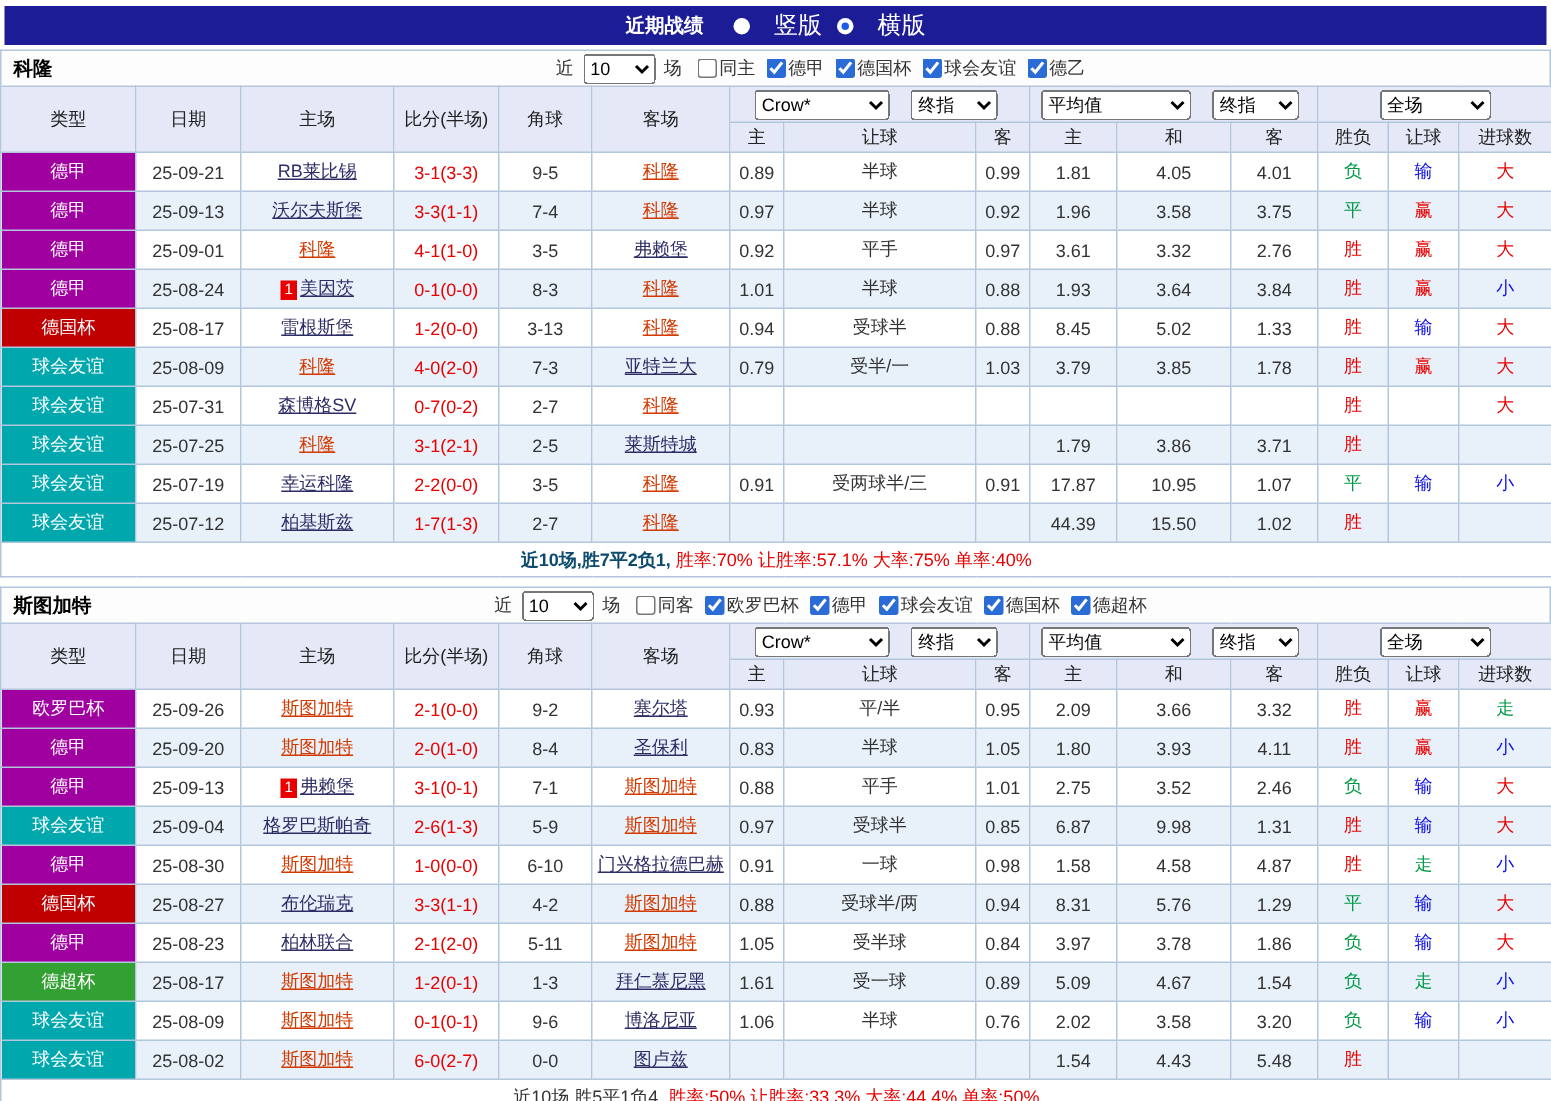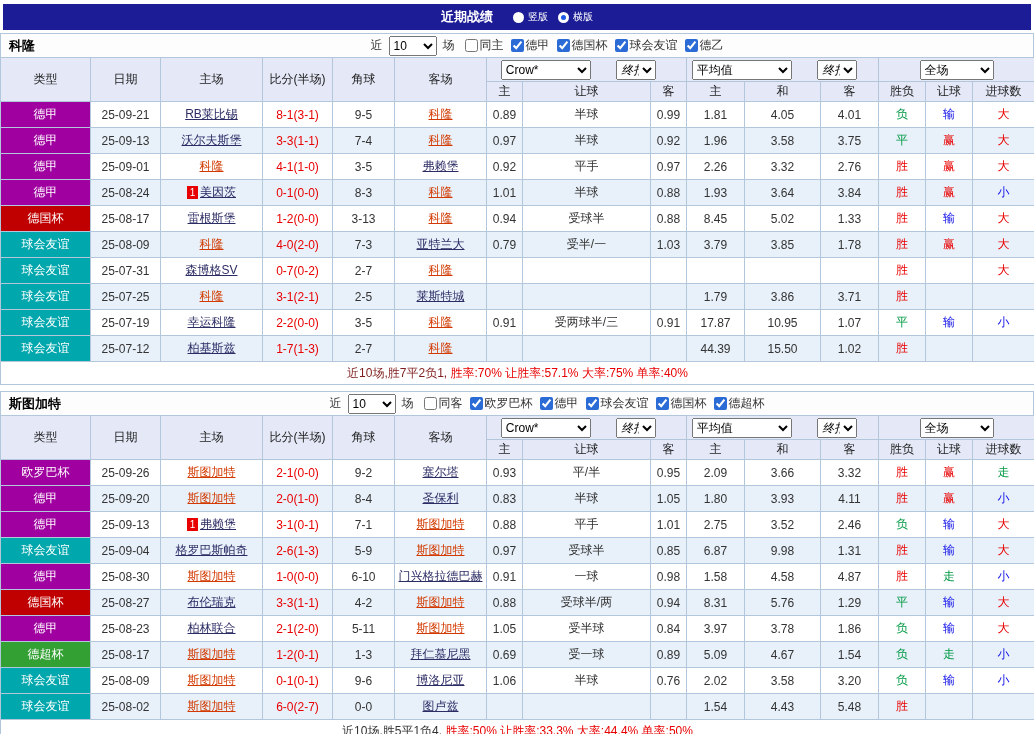--- a/index.html
+++ b/index.html
@@ -1,34 +1,34 @@
 <!DOCTYPE html>
 <html><head>
 <meta charset="utf-8">
 <style>
   * { box-sizing: border-box; }
   html,body { margin:0; padding:0; background:#fff; }
   body { width:1034px; font-family:"Liberation Sans","DejaVu Sans",sans-serif; color:#333; font-size:12px; }
 
   .titlebar { margin:4px 3px 3px; height:26px; background:#1C1C96; display:flex; align-items:center; justify-content:center; gap:10px; }
   .tb-title { color:#fff; font-weight:bold; font-size:13px; margin-right:10px; }
-  .tb-radio { color:#fff; font-size:10px; display:inline-flex; align-items:center; gap:4px; cursor:pointer; }
+  .tb-radio { color:#fff; font-size:16px; display:inline-flex; align-items:center; gap:16px; cursor:pointer; }
   .radio { width:11px; height:11px; border-radius:50%; background:#fff; position:relative; display:inline-block; }
   .radio.sel::after { content:''; position:absolute; left:3px; top:3px; width:5px; height:5px; border-radius:50%; background:#1E5AE8; }
 
   .section.gap { margin-top:6px; }
   .section-bar { display:flex; align-items:center; height:24px; border:1px solid #B2C6DC; border-bottom:0; background:#FDFDFE; }
   .team-name { font-weight:bold; font-size:13px; color:#000; padding-left:8px; width:120px; flex:0 0 auto; }
   .controls { flex:1; display:flex; align-items:center; justify-content:center; gap:3px; }
   .rightpad { flex:0 0 60px; }
 
   select { font-size:12px; height:20px; font-family:inherit; }
   .sel-near { width:48px; margin:0 3px; }
   .sel-source { width:90px; margin:0 3px; }
-  .sel-stage { width:40px; margin:0 19px;font-style:italic; }
+  .sel-stage { width:58px; margin:0 8px; }
   .sel-avg { width:100px; margin:0 3px; }
   .sel-full { width:74px; }
 
   .flt { display:inline-flex; align-items:center; margin-left:7px; cursor:pointer; }
   .flt input { width:13px; height:13px; margin:0 2px 0 0; accent-color:#2B6BD6; }
 
   table { border-collapse:collapse; width:1034px; table-layout:fixed; font-size:12px; }
   th, td { border:1px solid #B2C6DC; text-align:center; padding:0; white-space:nowrap; overflow:hidden; }
   thead tr.h1 th { height:24px; background:#E5E8F7; font-weight:normal; color:#222; }
   thead tr.h2 th { height:20px; background:#E5E8F7; font-weight:normal; color:#222; }
@@ -136,21 +136,21 @@
           <th>胜负</th>
           <th>让球</th>
           <th>进球数</th>
         </tr>
       </thead>
       <tbody>
           <tr>
             <td class="league" style="background: rgb(160, 0, 160);">德甲</td>
             <td class="date">25-09-21</td>
             <td class="team"><span class="tlink">RB莱比锡</span></td>
-            <td class="score">8-1(3-1)</td>
+            <td class="score">3-1(3-3)</td>
             <td class="corners">9-5</td>
             <td class="team"><span class="tlink focus">科隆</span></td>
             <td class="num">0.89</td>
             <td class="line">半球</td>
             <td class="num">0.99</td>
             <td class="num">1.81</td>
             <td class="num">4.05</td>
             <td class="num">4.01</td>
             <td class="res res-g">负</td>
             <td class="res res-b">输</td>
@@ -176,21 +176,21 @@
           <tr>
             <td class="league" style="background: rgb(160, 0, 160);">德甲</td>
             <td class="date">25-09-01</td>
             <td class="team"><span class="tlink focus">科隆</span></td>
             <td class="score">4-1(1-0)</td>
             <td class="corners">3-5</td>
             <td class="team"><span class="tlink">弗赖堡</span></td>
             <td class="num">0.92</td>
             <td class="line">平手</td>
             <td class="num">0.97</td>
-            <td class="num">2.26</td>
+            <td class="num">3.61</td>
             <td class="num">3.32</td>
             <td class="num">2.76</td>
             <td class="res res-r">胜</td>
             <td class="res res-r">赢</td>
             <td class="res res-r">大</td>
           </tr>
           <tr class="alt">
             <td class="league" style="background: rgb(160, 0, 160);">德甲</td>
             <td class="date">25-08-24</td>
             <td class="team"><span class="redcard">1</span><span class="tlink">美因茨</span></td>
@@ -305,21 +305,21 @@
             <td class="num">44.39</td>
             <td class="num">15.50</td>
             <td class="num">1.02</td>
             <td class="res res-r">胜</td>
             <td></td>
             <td></td>
           </tr>
         </tbody>
       <tfoot>
         <tr>
-            <td colspan="15"><span style="color: #7f1d1d;">近10场,胜7平2负1, </span><span style="color: rgb(232, 0, 0);">胜率:70% </span><span style="color: rgb(232, 0, 0);">让胜率:57.1% </span><span style="color: rgb(232, 0, 0);">大率:75% </span><span style="color: rgb(232, 0, 0); text-align: center;">单率:40%</span></td>
+            <td colspan="15"><span style="color: #0c4a6e; font-weight: bold;">近10场,胜7平2负1, </span><span style="color: rgb(232, 0, 0);">胜率:70% </span><span style="color: rgb(232, 0, 0);">让胜率:57.1% </span><span style="color: rgb(232, 0, 0);">大率:75% </span><span style="color: rgb(232, 0, 0); text-align: center;">单率:40%</span></td>
           </tr>
       </tfoot>
     </table>
   </div>
 
   <div class="section gap">
     <div class="section-bar">
       <span class="team-name">斯图加特</span>
       <div class="controls">
         <span>近</span>
@@ -518,21 +518,21 @@
             <td class="res res-b">输</td>
             <td class="res res-r">大</td>
           </tr>
           <tr class="alt">
             <td class="league" style="background: rgb(51, 160, 51);">德超杯</td>
             <td class="date">25-08-17</td>
             <td class="team"><span class="tlink focus">斯图加特</span></td>
             <td class="score">1-2(0-1)</td>
             <td class="corners">1-3</td>
             <td class="team"><span class="tlink">拜仁慕尼黑</span></td>
-            <td class="num">0.69</td>
+            <td class="num">1.61</td>
             <td class="line">受一球</td>
             <td class="num">0.89</td>
             <td class="num">5.09</td>
             <td class="num">4.67</td>
             <td class="num">1.54</td>
             <td class="res res-g">负</td>
             <td class="res res-g">走</td>
             <td class="res res-b">小</td>
           </tr>
           <tr>

